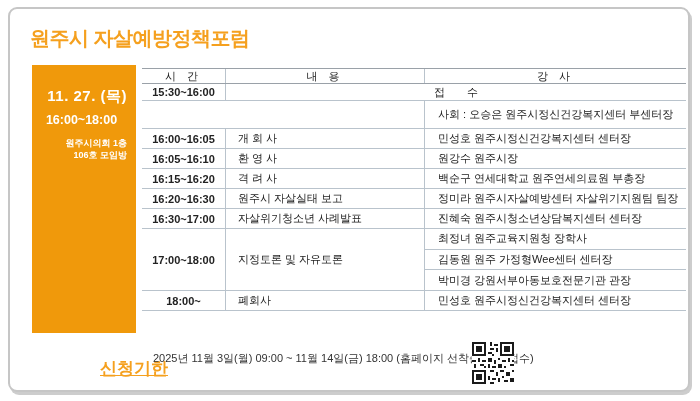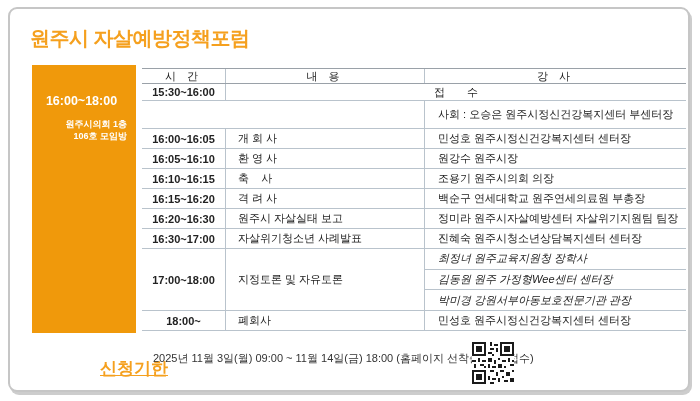--- a/index.html
+++ b/index.html
@@ -32,36 +32,37 @@
   .c-content{width:199px;border-left:1px solid var(--line);padding-left:12px;}
   .c-speaker{flex:1;border-left:1px solid var(--line);padding-left:13px;}
   .thead .td{font-weight:normal;letter-spacing:4px;justify-content:center;padding-left:0;color:#1b1b1b;}
   .r-reg{height:17px;justify-content:space-between;}
   .c-merged-cs{flex:1;border-left:1px solid var(--line);justify-content:center;font-family:Liberation Serif, serif;}
   .r-host{height:28px;}
   .c-merged-tc{width:282px;}
   .row{height:20px;}
   .r-disc{height:62px;}
   .speaker-stack{flex:1;border-left:1px solid var(--line);display:flex;flex-direction:column;padding-left:0;}
-  .sub{flex:1;display:flex;align-items:center;padding-left:13px;border-bottom:1px solid var(--line);font-style:italic;}
+  .sub{flex:1;display:flex;align-items:center;padding-left:13px;border-bottom:1px solid var(--line);}
   .sub:last-child{border-bottom:none;}
   .r-close{height:20px;}
   
   .footer-label{position:absolute;left:90px;top:348px;font-size:17px;font-weight:bold;color:var(--title-orange);text-decoration:underline;}
   .footer-text{position:absolute;left:143px;top:342px;font-size:11px;color:#333;}
   .qr{position:absolute;left:462px;top:333px;width:42px;height:42px;}
 </style>
 </head>
 <body>
 
 <div class="card">
 
   <div class="page-title">원주시 자살예방정책포럼</div>
 
   <div class="event-box">
+    <div class="event-date">11. 27. (목)</div>
     <div class="event-time">16:00~18:00</div>
     <div class="event-venue">
       <div>원주시의회 1층</div>
       <div>106호 모임방</div>
     </div>
   </div>
 
   <div class="table">
 
     <div class="tr thead">
@@ -85,25 +86,20 @@
       <div class="td c-content">개 회 사</div>
       <div class="td c-speaker">민성호 원주시정신건강복지센터 센터장</div>
     </div>
 
     <div class="tr row">
       <div class="td c-time">16:05~16:10</div>
       <div class="td c-content">환 영 사</div>
       <div class="td c-speaker">원강수 원주시장</div>
     </div>
 
-    <div class="tr row">
-      <div class="td c-time">16:10~16:15</div>
-      <div class="td c-content">축    사</div>
-      <div class="td c-speaker">조용기 원주시의회 의장</div>
-    </div>
 
     <div class="tr row">
       <div class="td c-time">16:15~16:20</div>
       <div class="td c-content">격 려 사</div>
       <div class="td c-speaker">백순구 연세대학교 원주연세의료원 부총장</div>
     </div>
 
     <div class="tr row">
       <div class="td c-time">16:20~16:30</div>
       <div class="td c-content">원주시 자살실태 보고</div>

